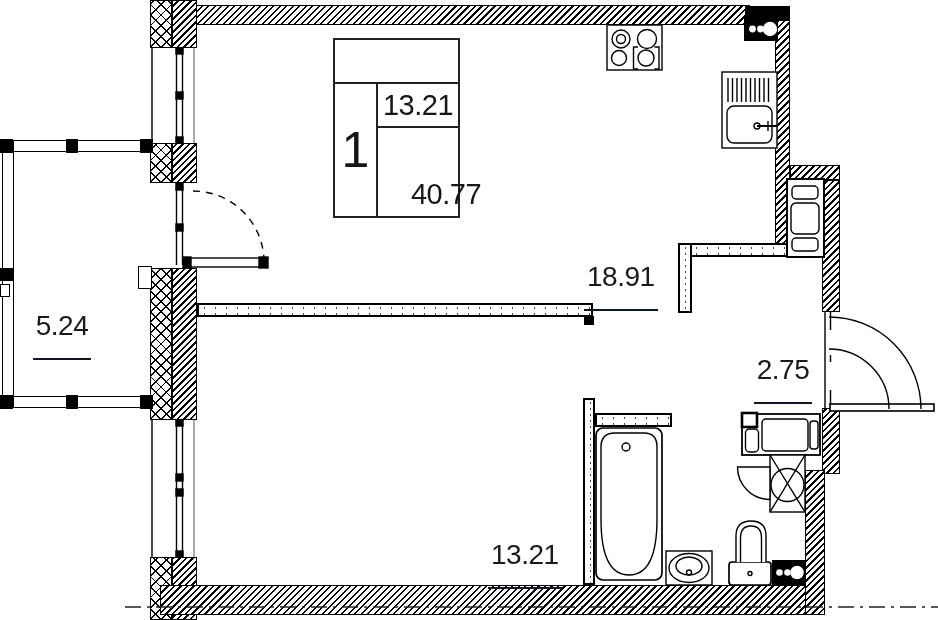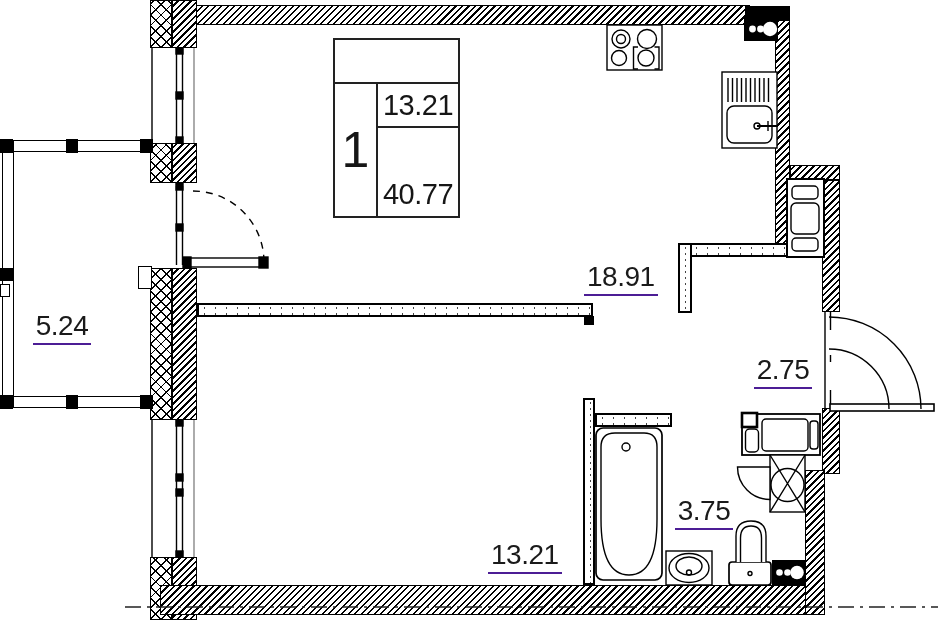--- a/index.html
+++ b/index.html
@@ -17,21 +17,21 @@
   .wt{background-color:#fff;border:2px solid #000;
       background-image:radial-gradient(circle,#444 0 .8px,rgba(0,0,0,0) 1px);
       background-size:11px 6px;}
   .solid{background:#000;}
   .rail{background:#fff;border-top:1.6px solid #000;border-bottom:1.6px solid #000;}
   .railv{background:#fff;border-left:1.6px solid #000;border-right:1.6px solid #000;}
   .post{background:#000;}
   .stub{background:#fff;border:1.6px solid #000;}
   .lbl{position:absolute;text-align:center;font-size:28px;letter-spacing:-.5px;
        color:#1a1a1a;white-space:nowrap;}
-  .u{display:inline-block;border-bottom:2px solid #4c1d95;padding:0 3px 1px;}
+  .u{display:inline-block;border-bottom:2px solid #0f172a;padding:0 3px 16px;}
   
   .legend{position:absolute;left:333px;top:38px;width:127px;height:180px;
           border:2px solid #222;box-sizing:border-box;background:#fff;}
   .lg-head{position:absolute;left:0;top:0;width:100%;height:44px;border-bottom:2px solid #222;box-sizing:border-box;}
   .lg-rooms{position:absolute;left:0;top:44px;width:43px;height:132px;border-right:2px solid #222;
             box-sizing:border-box;display:flex;align-items:center;justify-content:center;
             font-size:50px;font-weight:400;color:#161616;}
   .lg-val{position:absolute;left:43px;width:80px;height:44px;box-sizing:border-box;
           display:flex;align-items:center;justify-content:center;font-size:29px;color:#161616;letter-spacing:-.5px;}
   svg{position:absolute;left:0;top:0;}
@@ -203,27 +203,24 @@
 
   <div class="lbl" style="left:584px;top:261px;width:72px;">
     <span class="u">18.91</span>
   </div>
   <div class="lbl" style="left:488px;top:539px;width:72px;">
     <span class="u">13.21</span>
   </div>
   <div class="lbl" style="left:750px;top:354px;width:66px;">
     <span class="u">2.75</span>
   </div>
-  <div class="lbl" style="left:670px;top:495px;width:68px;">
-    <span class="u">3.75</span>
-  </div>
   <div class="lbl" style="left:18px;top:310px;width:88px;line-height:32px;">
     <span class="u">5.24</span><br>
   </div>
 
   <div class="legend">
     <div class="lg-head"></div>
     <div class="lg-rooms">1</div>
     <div class="lg-val" style="top:44px;border-bottom:2px solid #222;">13.21</div>
-    <div class="lg-val" style="top:132px;">40.77</div>
+    <div class="lg-val" style="top:132px;margin-left:28px;">40.77</div>
   </div>
 
 </div>
 
 </body></html>

